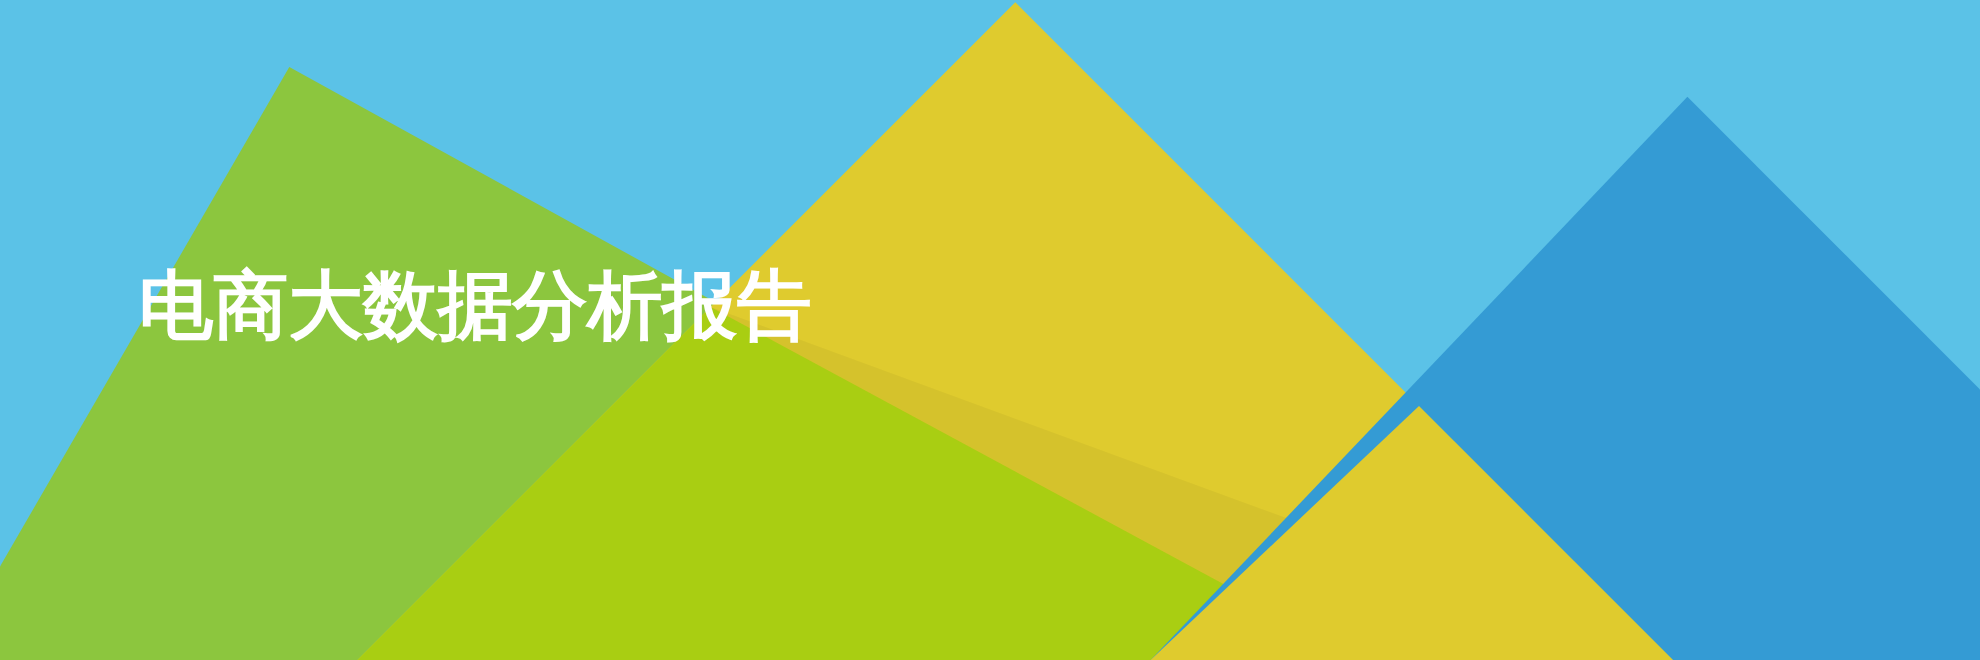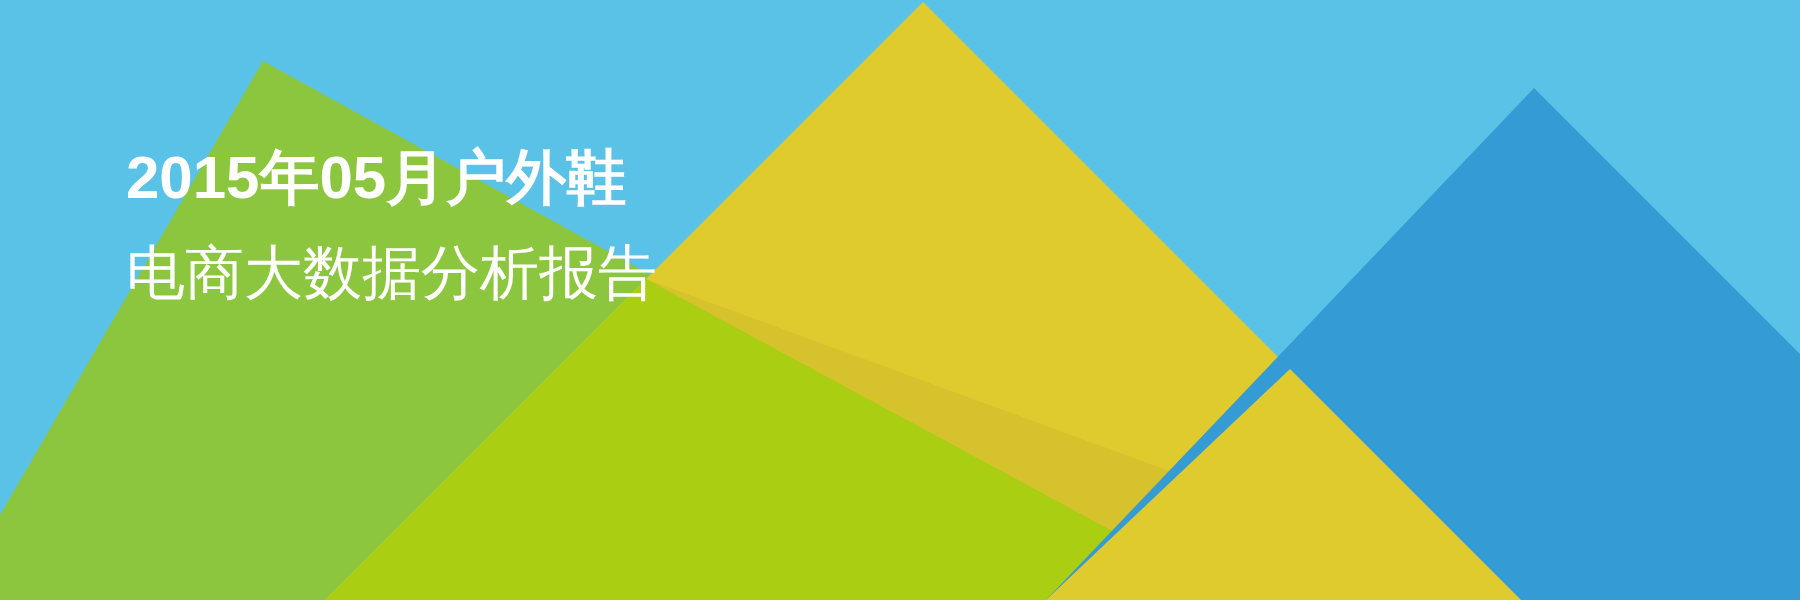--- a/index.html
+++ b/index.html
@@ -39,22 +39,22 @@
     letter-spacing: 0px;
     line-height: 1;
   }
   #title-line-1 {
     top: 148px;
     font-size: 60px;
     font-weight: 700;
   }
   #title-line-2 {
     top: 244px;
-    font-size: 59px;
-    font-weight: 400;
+    font-size: 68px;
+    font-weight: 700;
   }
 </style>
 </head>
 <body>
 
 <div id="banner">
 
   <svg id="bg-svg" viewBox="0 0 1800 600" preserveAspectRatio="none">
 
     <rect x="0" y="0" width="1800" height="600" fill="#5BC2E7"></rect>
@@ -67,17 +67,16 @@
 
     <polygon points="646,279 1521,600 1240,600" fill="#000000" fill-opacity="0.045"></polygon>
 
     <polygon points="1534,88 1800,354 1800,600 1046,600" fill="#349BD4"></polygon>
 
     <polygon points="1046,600 1521,600 1290,369" fill="#DFCB2E"></polygon>
 
   </svg>
 
   <div id="title-block">
-    <div class="title-line" id="title-line-1">2015年05月户外鞋</div>
     <div class="title-line" id="title-line-2">电商大数据分析报告</div>
   </div>
 
 </div>
 
 </body></html>

